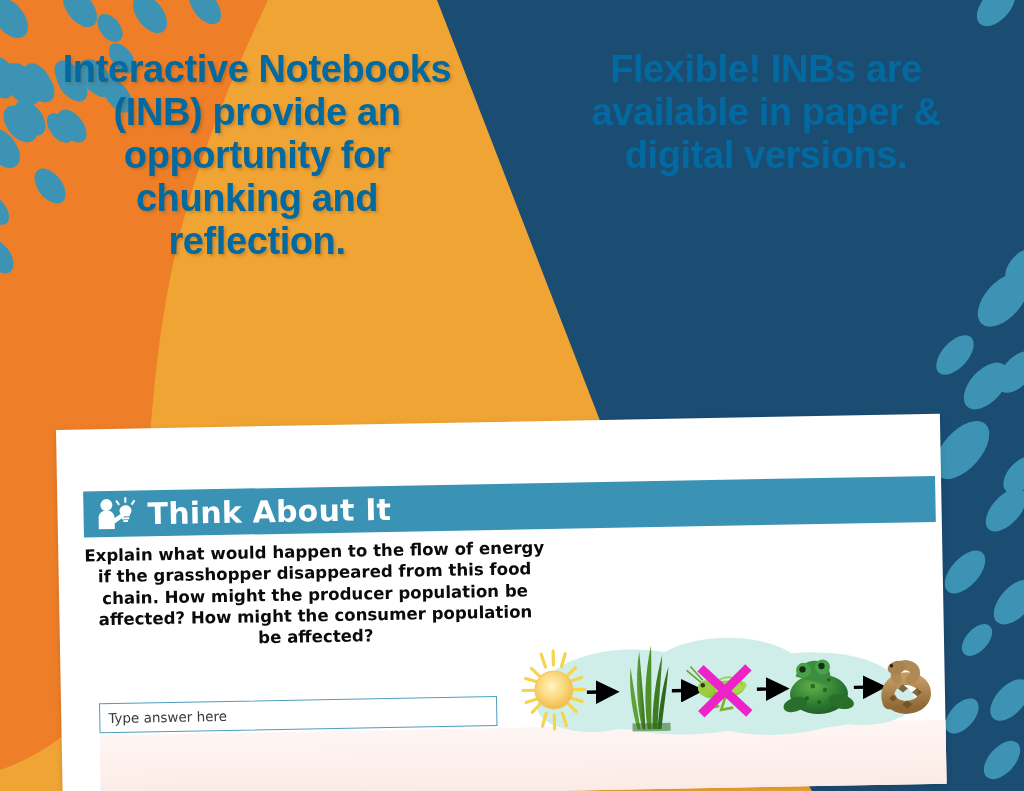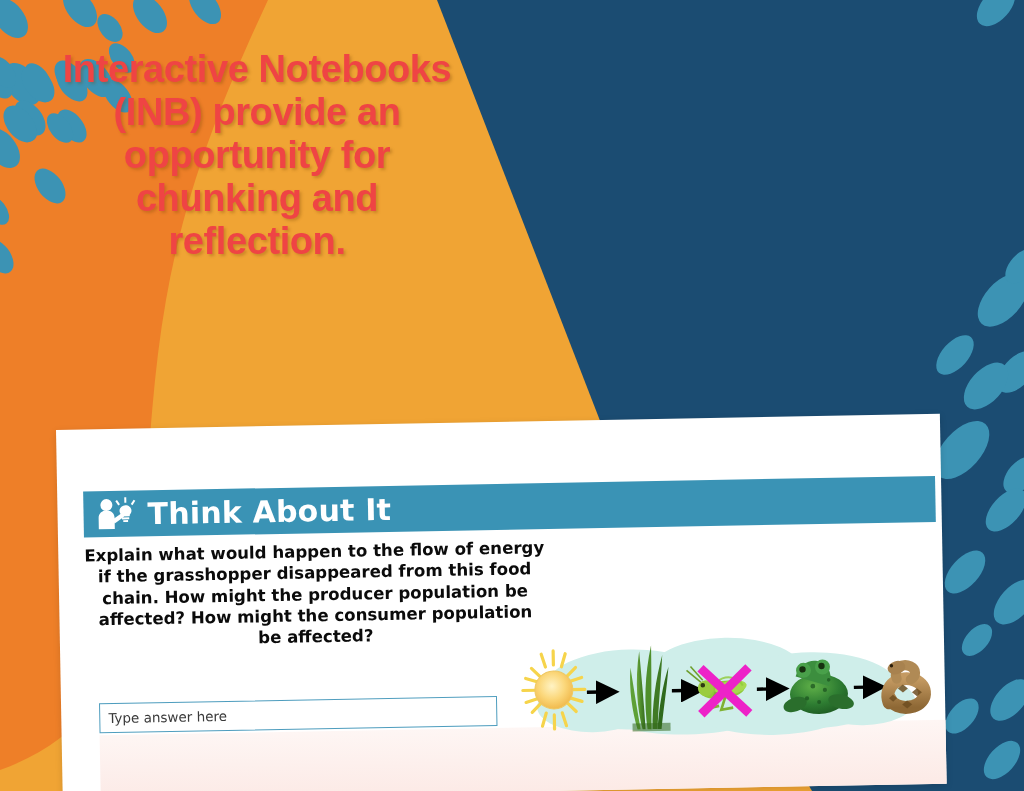--- a/index.html
+++ b/index.html
@@ -15,21 +15,21 @@
   }
 
   
   .bg-layer{ position:absolute; left:0; top:0; width:1024px; height:791px; }
   .bg-svg{ position:absolute; left:0; top:0; }
 
   
   .headline{
     position:absolute;
     text-align:center;
-    color:#ef4444;
+    color:#0369a1;
     font-weight:bold;
     line-height:1.13;
     letter-spacing:-0.4px;
     text-shadow:2px 2px 3px rgba(120,70,10,0.30);
   }
   #left-headline{
     left:52px; top:48px; width:410px;
     font-size:38px;
   }
   #right-headline{
@@ -167,20 +167,21 @@
         <ellipse cx="962" cy="716" rx="12" ry="21" transform="rotate(42 962 716)"></ellipse>
         <ellipse cx="1002" cy="760" rx="13" ry="23" transform="rotate(42 1002 760)"></ellipse>
         <ellipse cx="1022" cy="266" rx="12" ry="21" transform="rotate(42 1022 266)"></ellipse>
         <ellipse cx="996" cy="6" rx="14" ry="24" transform="rotate(42 996 6)"></ellipse>
       </g>
     </svg>
   </div>
 
   <div class="headline" id="left-headline">Interactive Notebooks (INB) provide an opportunity for chunking and reflection.</div>
 
+  <div class="headline" id="right-headline">Flexible! INBs are available in paper &amp; digital versions.</div>
 
   <div id="card-wrap">
     <div id="card-paper"></div>
     <div id="card-pinkband"></div>
 
     <div id="tai-header">
       <svg id="tai-icon" viewBox="0 0 42 34">
         <circle cx="11" cy="8" r="6" fill="#FFFFFF"></circle>
         <path d="M3,32 L3,21 C3,16.3 6.5,13.5 11,13.5 C15.5,13.5 19,16.3 19,21 L19,32 Z" fill="#FFFFFF"></path>
         <path d="M17,22.5 L26,16.5 L28.5,20 L19,26.5 Z" fill="#FFFFFF"></path>

